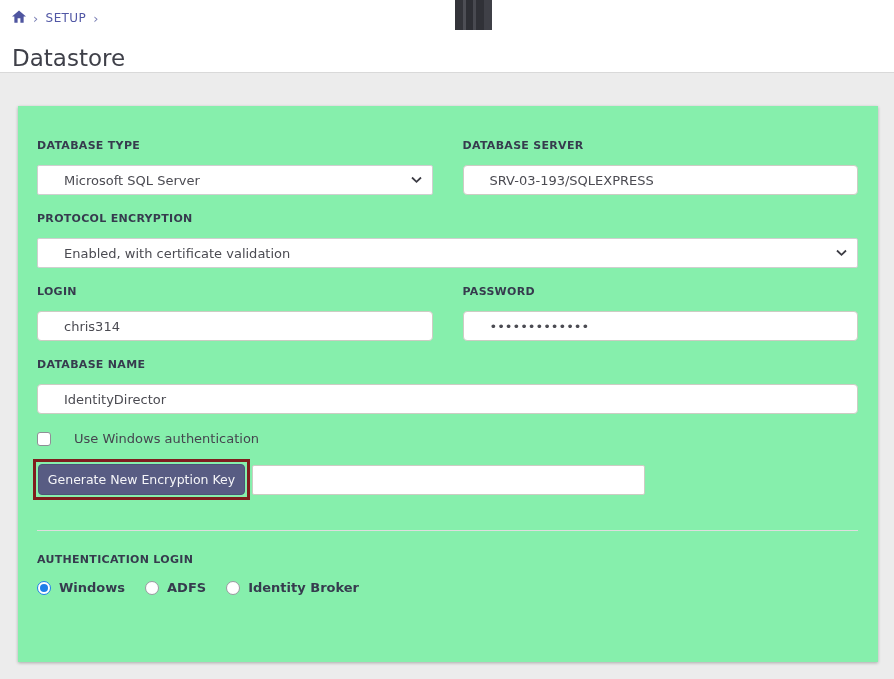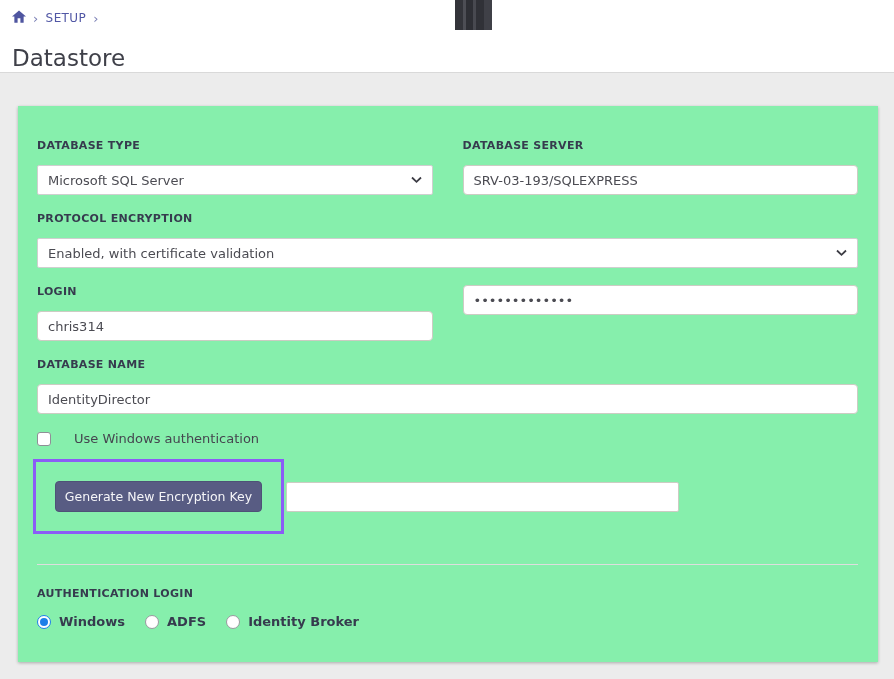--- a/index.html
+++ b/index.html
@@ -73,21 +73,21 @@
 
   .text-input, .sel {
     width: 100%;
     height: 30px;
     border: 1px solid #ccccc3;
     border-radius: 4px;
     background: #fff;
     font-family: "DejaVu Sans", "Liberation Sans", sans-serif;
     font-size: 13px;
     color: #4b4b52;
-    padding: 0 10px;
+    padding: 0 26px;
     outline: none;
   }
   .selwrap { position: relative; }
   .sel {
     appearance: none;
     -webkit-appearance: none;
     border-radius: 2px;
     border-color: #cfcfcf;
   }
   .chev {
@@ -114,22 +114,22 @@
     flex: 0 0 auto;
   }
 
   
   .button-row {
     margin-top: 13px;
     display: flex;
     align-items: center;
   }
   .red-annotation {
-    border: 3px solid #8b5cf6;
-    padding: 19px;
+    border: 3px solid #7f1d1d;
+    padding: 2px;
     margin-left: -4px;
     flex: 0 0 auto;
   }
   .gen-key-btn {
     display: block;
     width: 207px;
     height: 31px;
     background: #585c83;
     border: 1px solid #4e5277;
     border-radius: 4px;
@@ -238,20 +238,21 @@
       </span>
     </div>
   </div>
 
   <div class="row">
     <div class="col field">
       <span class="field-label">LOGIN</span>
       <input type="text" class="text-input" value="chris314" style="">
     </div>
     <div class="col field">
+      <span class="field-label">PASSWORD</span>
       <input type="text" class="text-input" value="•••••••••••••" style="">
     </div>
   </div>
 
   <div class="field">
     <span class="field-label">DATABASE NAME</span>
     <input type="text" class="text-input" value="IdentityDirector" style="">
   </div>
 
   <div class="check-row">

